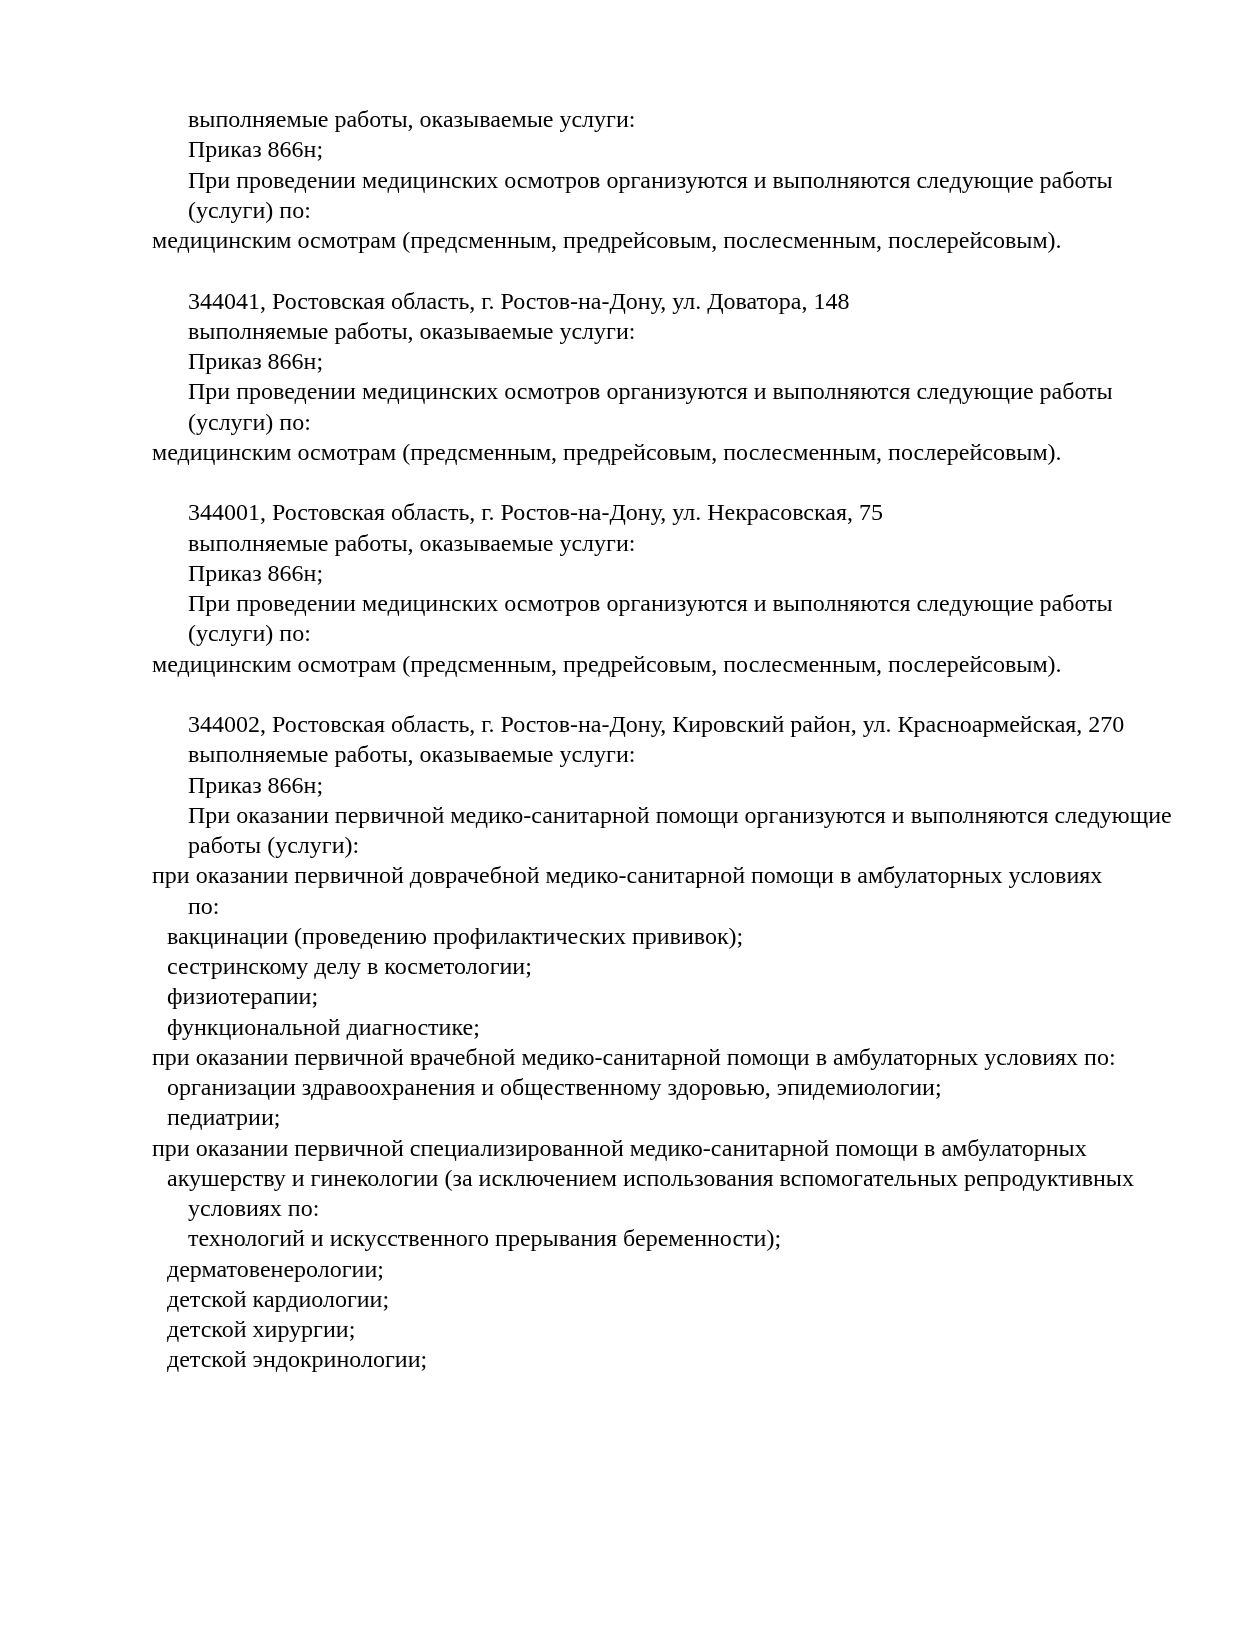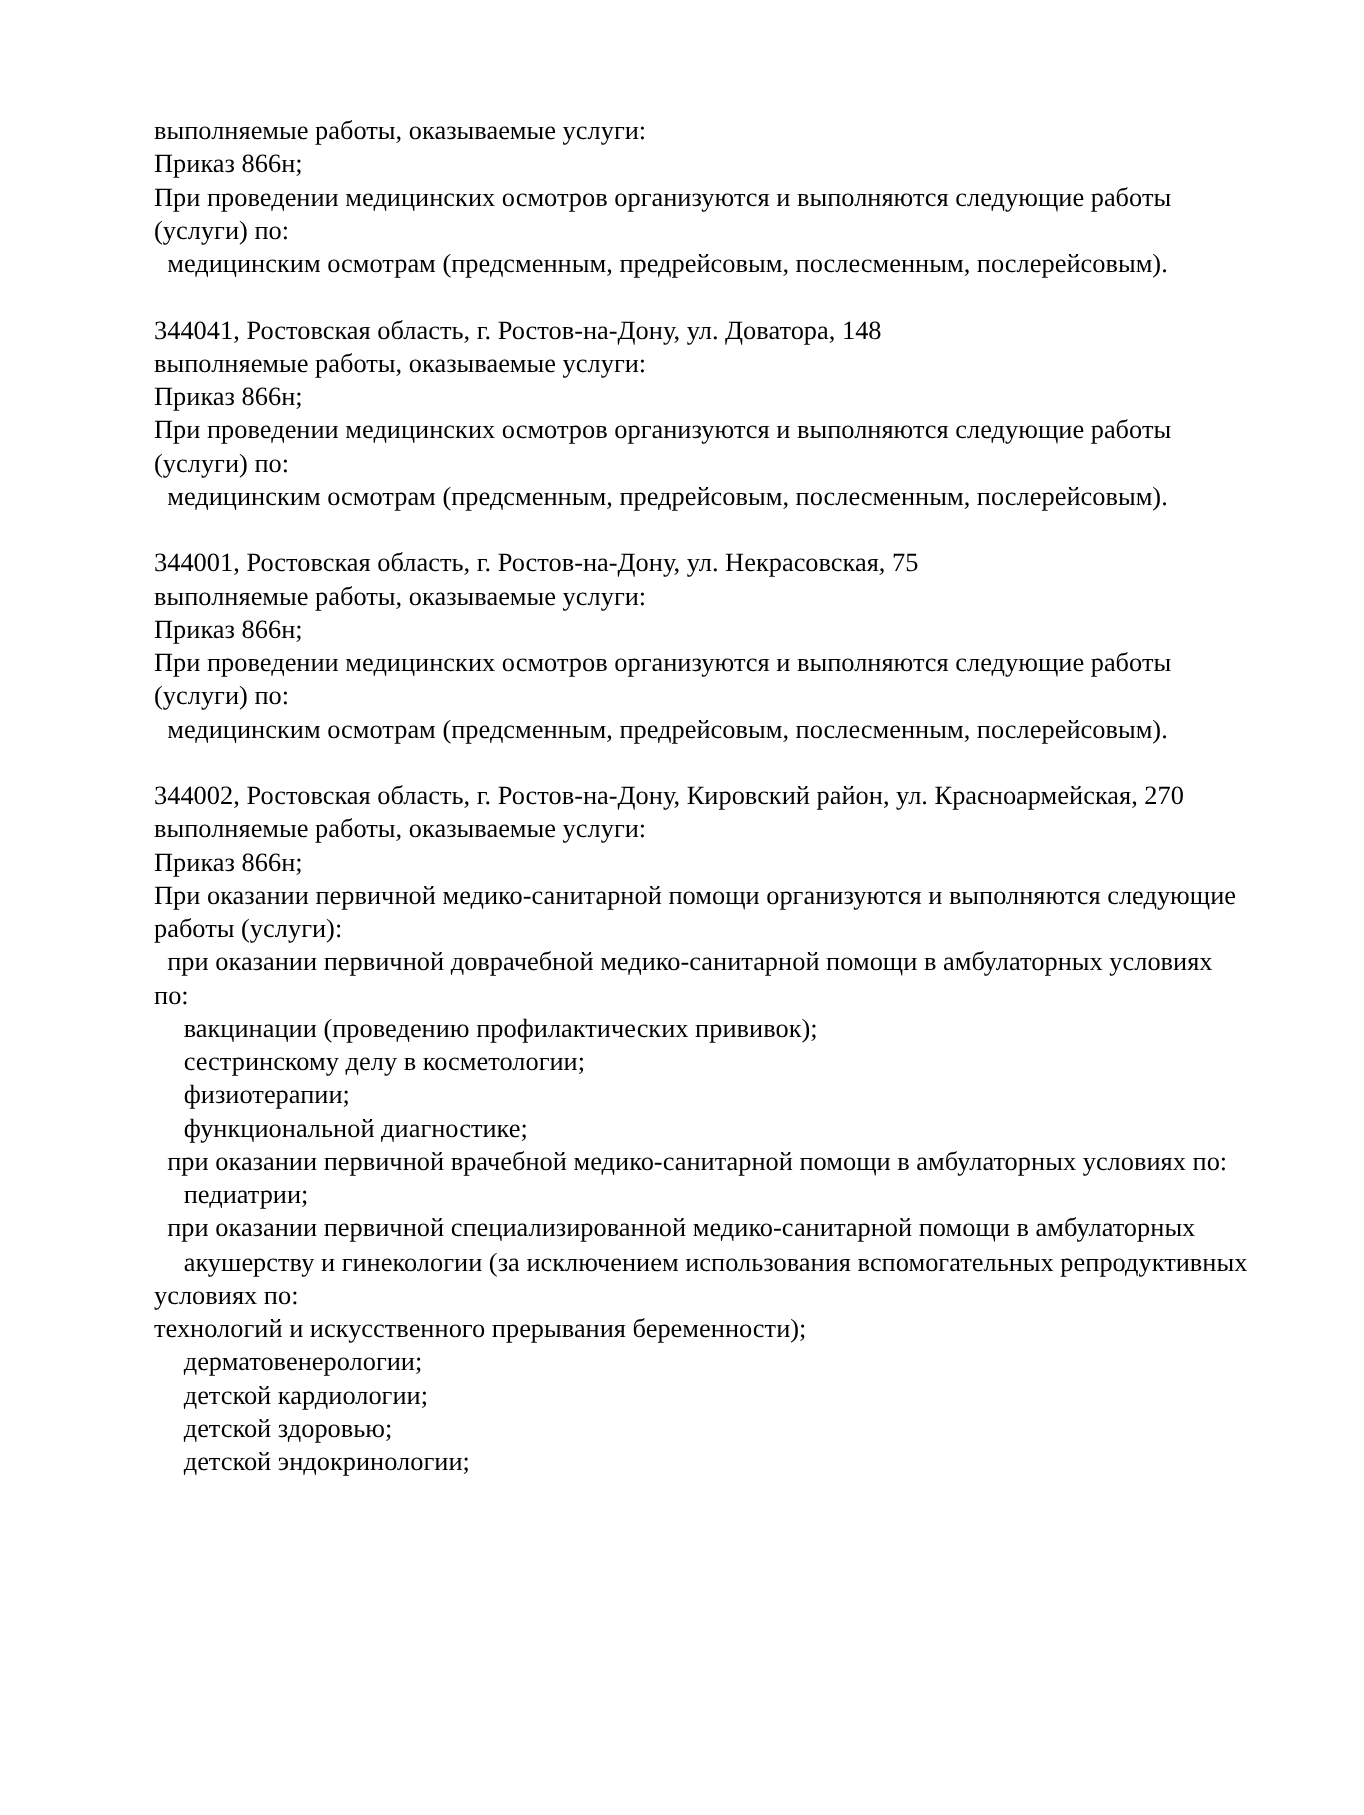--- a/index.html
+++ b/index.html
@@ -28,21 +28,21 @@
     font-size: 24px;
     line-height: 30.25px;
     color: #000000;
   }
   .block + .block {
     margin-top: 30.25px; 
   }
   .line {
     white-space: nowrap;
   }
-  .ind-0 { padding-left: 0; }
+  .ind-0 { padding-left: 0; margin-left: 48px; }
   .ind-1 { padding-left: 12px; }
   .ind-2 { padding-left: 27px; }
 </style>
 </head>
 <body>
 
 <div class="page">
   <div class="doc-body" id="doc-body">
       <div class="block">
         <div class="line ind-0">выполняемые работы, оказываемые услуги:</div>
@@ -73,24 +73,25 @@
         <div class="line ind-0">Приказ 866н;</div>
         <div class="line ind-0">При оказании первичной медико-санитарной помощи организуются и выполняются следующие</div>
         <div class="line ind-0">работы (услуги):</div>
         <div class="line ind-1">при оказании первичной доврачебной медико-санитарной помощи в амбулаторных условиях</div>
         <div class="line ind-0">по:</div>
         <div class="line ind-2">вакцинации (проведению профилактических прививок);</div>
         <div class="line ind-2">сестринскому делу в косметологии;</div>
         <div class="line ind-2">физиотерапии;</div>
         <div class="line ind-2">функциональной диагностике;</div>
         <div class="line ind-1">при оказании первичной врачебной медико-санитарной помощи в амбулаторных условиях по:</div>
+        <div class="line ind-2">организации здравоохранения и общественному здоровью, эпидемиологии;</div>
         <div class="line ind-2">педиатрии;</div>
         <div class="line ind-1">при оказании первичной специализированной медико-санитарной помощи в амбулаторных</div>
         <div class="line ind-2">акушерству и гинекологии (за исключением использования вспомогательных репродуктивных</div>
         <div class="line ind-0">условиях по:</div>
         <div class="line ind-0">технологий и искусственного прерывания беременности);</div>
         <div class="line ind-2">дерматовенерологии;</div>
         <div class="line ind-2">детской кардиологии;</div>
-        <div class="line ind-2">детской здоровью;</div>
+        <div class="line ind-2">детской хирургии;</div>
         <div class="line ind-2">детской эндокринологии;</div>
       </div>
     </div>
 </div>
 
 </body></html>

